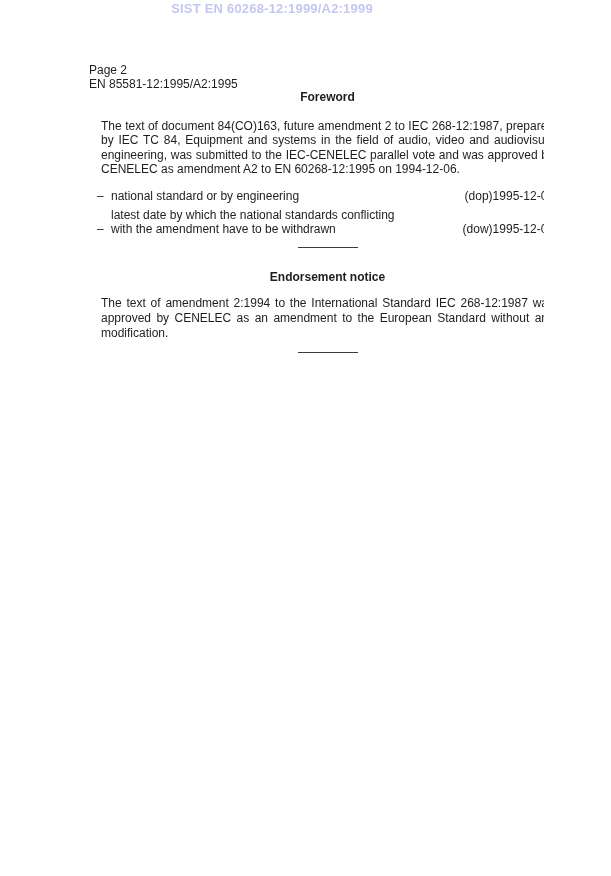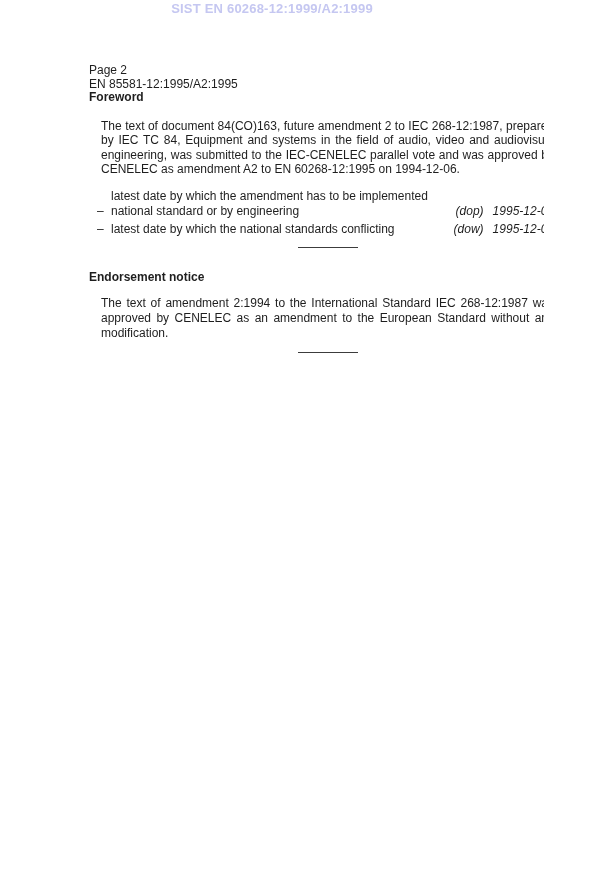--- a/index.html
+++ b/index.html
@@ -31,43 +31,42 @@
     margin-top: 24px;
   }
   .content {
     position: absolute;
     top: 90px;
     left: 89px;
     width: 477px;
     line-height: 14.6px;
   }
   .section-title {
+    text-align: center;
     font-weight: bold;
     margin: 0 0 14px 0;
   }
   .para {
     text-align: justify;
     margin: 12px;
   }
   .intro { margin: 8px 0 5px 0; }
   .date-item {
     display: flex;
     align-items: flex-end;
     padding-left: 8px;
   }
   .date-item + .date-item { margin-top: 4px; }
   .date-item .dash { width: 14px; flex: none; }
   .date-lines { flex: none; }
   .date-val {
     margin-left: auto;
     margin-right: 12px;
     display: flex;
-    gap: 9px;
     white-space: nowrap;
-    font-style: italic;
   }
   .divider {
     width: 60px;
     height: 1px;
     background: #3c3c3c;
     margin: 10px auto 0 auto;
   }
   .endorsement-title { margin-top: 22px; margin-bottom: 0; }
   .endorsement-para { margin-top: 12px; }
   .divider-2 { margin-top: 9px; }
@@ -87,33 +86,33 @@
   <div class="content">
 
     <div class="section-title">Foreword</div>
 
     <p class="para">The text of document 84(CO)163, future amendment 2 to IEC 268-12:1987, prepared by IEC TC 84, Equipment and systems in the field of audio, video and audiovisual engineering, was submitted to the IEC-CENELEC parallel vote and was approved by CENELEC as amendment A2 to EN 60268-12:1995 on 1994-12-06.</p>
 
 
     <div class="date-item">
       <span class="dash">–</span>
       <div class="date-lines">
-        <div>latest date by which the amendment has to be implemented</div>
         <div>national standard or by engineering</div>
       </div>
       <div class="date-val">
         <span>(dop)</span>
         <span>1995-12-01</span>
       </div>
     </div>
 
     <div class="date-item">
       <span class="dash">–</span>
       <div class="date-lines">
         <div>latest date by which the national standards conflicting</div>
+        <div>with the amendment have to be withdrawn</div>
       </div>
       <div class="date-val">
         <span>(dow)</span>
         <span>1995-12-01</span>
       </div>
     </div>
 
     <div class="divider"></div>
 
     <div class="section-title endorsement-title">Endorsement notice</div>

